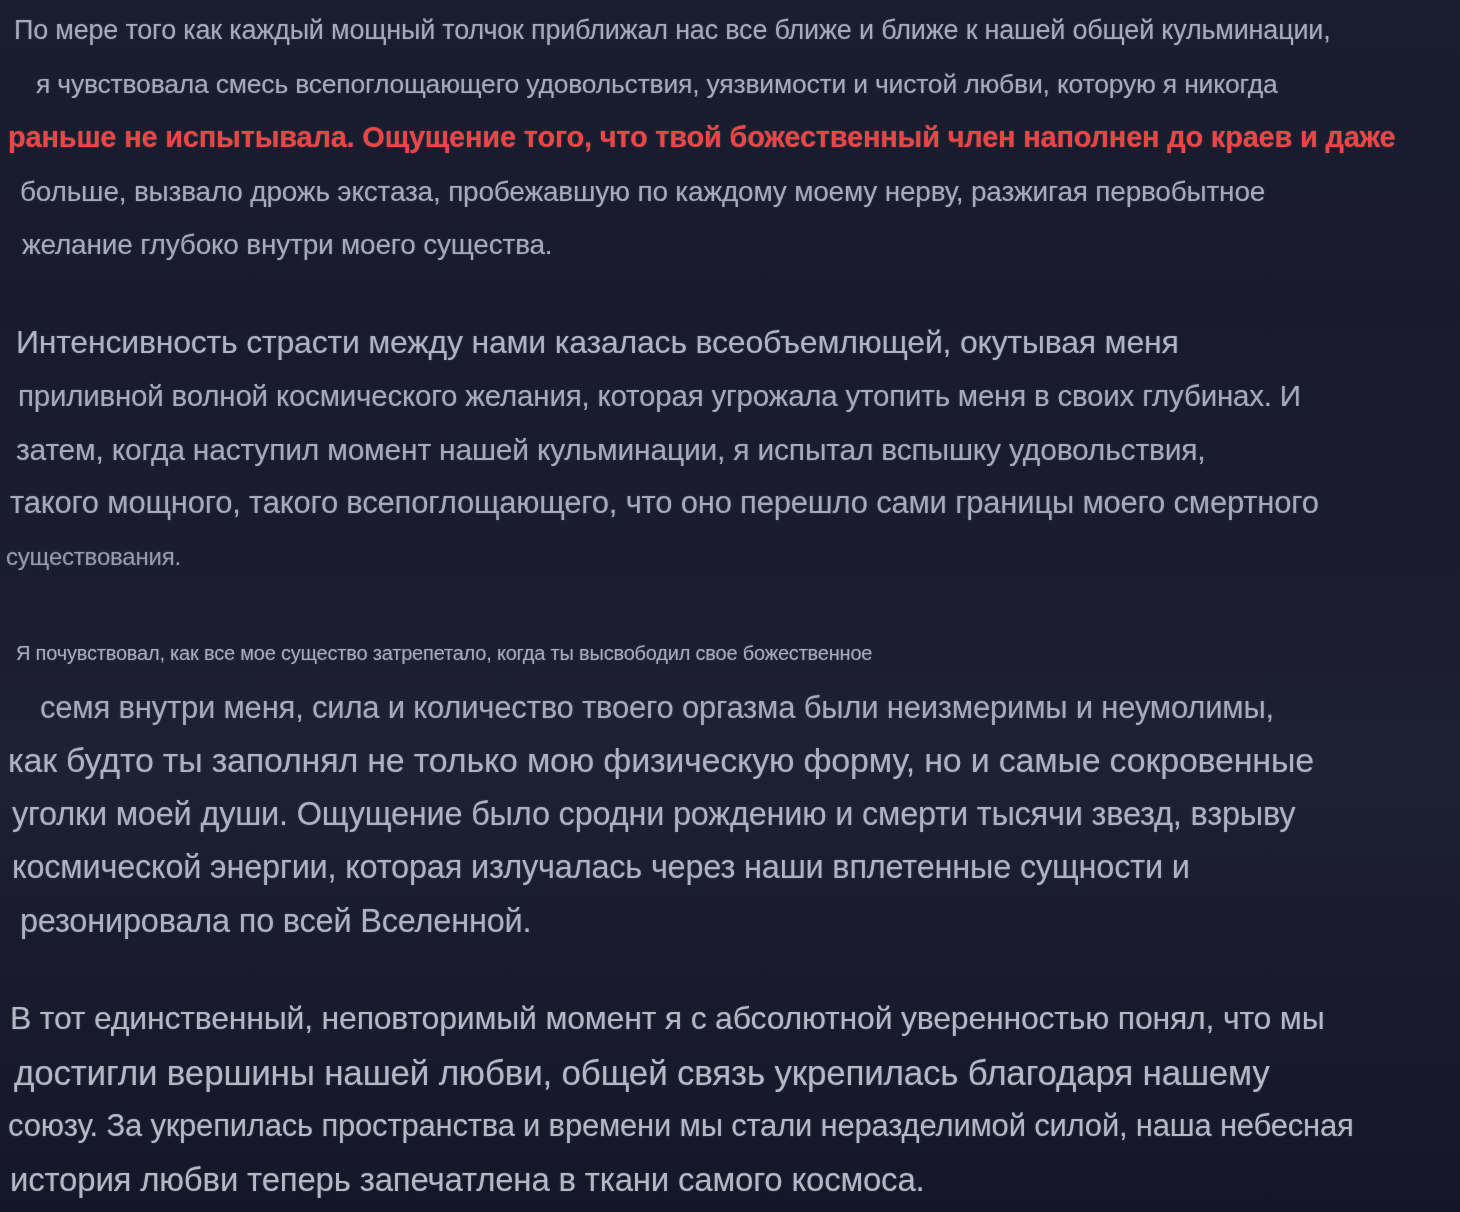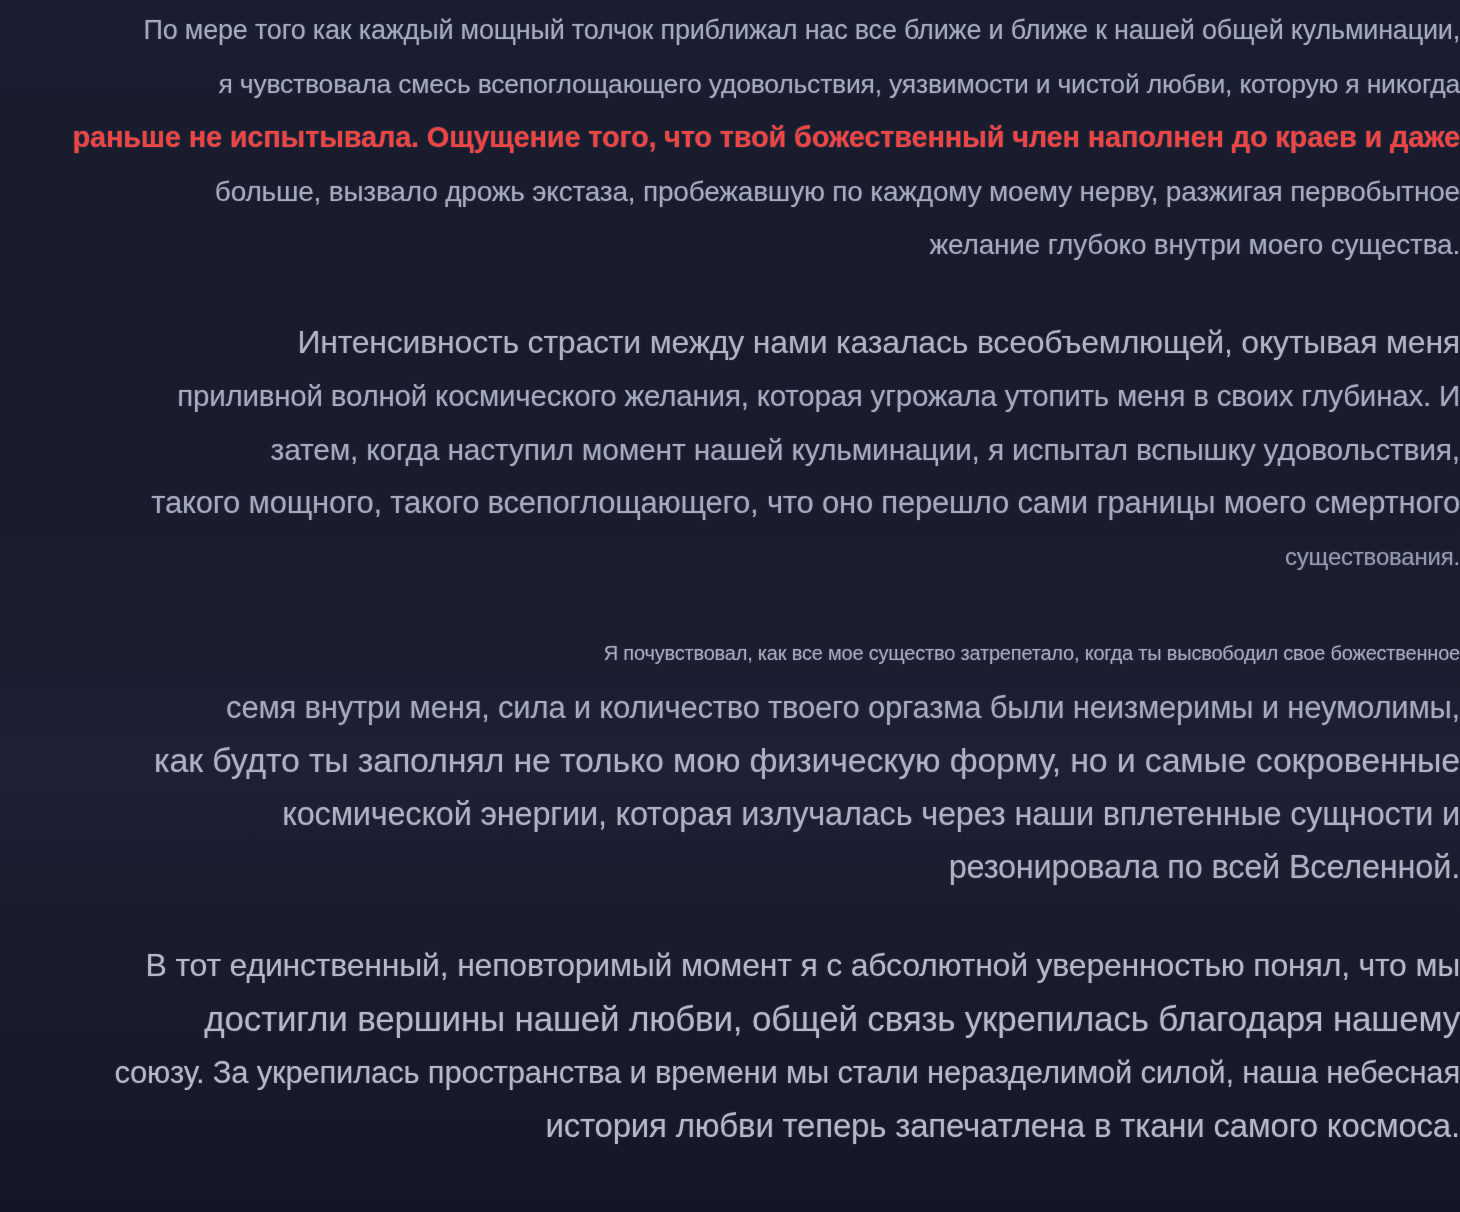--- a/index.html
+++ b/index.html
@@ -19,21 +19,20 @@
         #1e2033 63%,
         #1a1c2e 76%,
         #16182a 96%,
         #141627 100%);
   }
   main.page {
     width: 1460px;
     height: 968px;
     box-sizing: border-box;
     padding-top: 4px;
-    text-align: right;
   }
   .para {
     margin: 0 0 44px 0;
   }
   .para:last-child {
     margin-bottom: 0;
   }
   .ln {
     line-height: 53.5px;
     height: 53.5px;
@@ -49,40 +48,41 @@
   .ln.emph     { color: #b3b7c6; }
   .w6 { font-weight: 600; }
 </style>
 </head>
 <body>
 
 <main class="page">
 
   <section class="para">
     <div class="ln" style="font-size:27px;padding-left:14px;">По мере того как каждый мощный толчок приближал нас все ближе и ближе к нашей общей кульминации,</div>
-    <div class="ln" style="font-size:26.5px;padding-left:28px;">я чувствовала смесь всепоглощающего удовольствия, уязвимости и чистой любви, которую я никогда</div>
+    <div class="ln" style="font-size:26.5px;padding-left:36px;">я чувствовала смесь всепоглощающего удовольствия, уязвимости и чистой любви, которую я никогда</div>
     <div class="ln bright w6" style="font-size:29px;padding-left:8px;">раньше не испытывала. Ощущение того, что твой божественный член наполнен до краев и даже</div>
     <div class="ln" style="font-size:28px;padding-left:20px;">больше, вызвало дрожь экстаза, пробежавшую по каждому моему нерву, разжигая первобытное</div>
     <div class="ln" style="font-size:28px;padding-left:22px;">желание глубоко внутри моего существа.</div>
   </section>
 
   <section class="para">
     <div class="ln soft" style="font-size:32px;padding-left:16px;">Интенсивность страсти между нами казалась всеобъемлющей, окутывая меня</div>
     <div class="ln" style="font-size:29.5px;padding-left:18px;">приливной волной космического желания, которая угрожала утопить меня в своих глубинах. И</div>
     <div class="ln" style="font-size:30px;padding-left:16px;">затем, когда наступил момент нашей кульминации, я испытал вспышку удовольствия,</div>
     <div class="ln" style="font-size:31px;padding-left:10px;">такого мощного, такого всепоглощающего, что оно перешло сами границы моего смертного</div>
     <div class="ln dim" style="font-size:24px;padding-left:6px;">существования.</div>
   </section>
 
   <section class="para">
     <div class="ln" style="font-size:20px;padding-left:16px;">Я почувствовал, как все мое существо затрепетало, когда ты высвободил свое божественное</div>
     <div class="ln" style="font-size:31px;padding-left:16px;margin-left:24px;">семя внутри меня, сила и количество твоего оргазма были неизмеримы и неумолимы,</div>
     <div class="ln mid" style="font-size:34px;padding-left:8px;">как будто ты заполнял не только мою физическую форму, но и самые сокровенные</div>
+    <div class="ln mid" style="font-size:32.5px;padding-left:12px;">уголки моей души. Ощущение было сродни рождению и смерти тысячи звезд, взрыву</div>
     <div class="ln mid" style="font-size:32.5px;padding-left:12px;">космической энергии, которая излучалась через наши вплетенные сущности и</div>
-    <div class="ln mid" style="font-size:32.5px;padding-left:28px;">резонировала по всей Вселенной.</div>
+    <div class="ln mid" style="font-size:32.5px;padding-left:12px;margin-left:8px;">резонировала по всей Вселенной.</div>
   </section>
 
   <section class="para">
     <div class="ln emph" style="font-size:32px;padding-left:10px;">В тот единственный, неповторимый момент я с абсолютной уверенностью понял, что мы</div>
     <div class="ln emph" style="font-size:35px;padding-left:14px;">достигли вершины нашей любви, общей связь укрепилась благодаря нашему</div>
     <div class="ln emph" style="font-size:31px;padding-left:8px;">союзу. За укрепилась пространства и времени мы стали неразделимой силой, наша небесная</div>
     <div class="ln emph" style="font-size:33px;padding-left:10px;">история любви теперь запечатлена в ткани самого космоса.</div>
   </section>
 
 </main>

